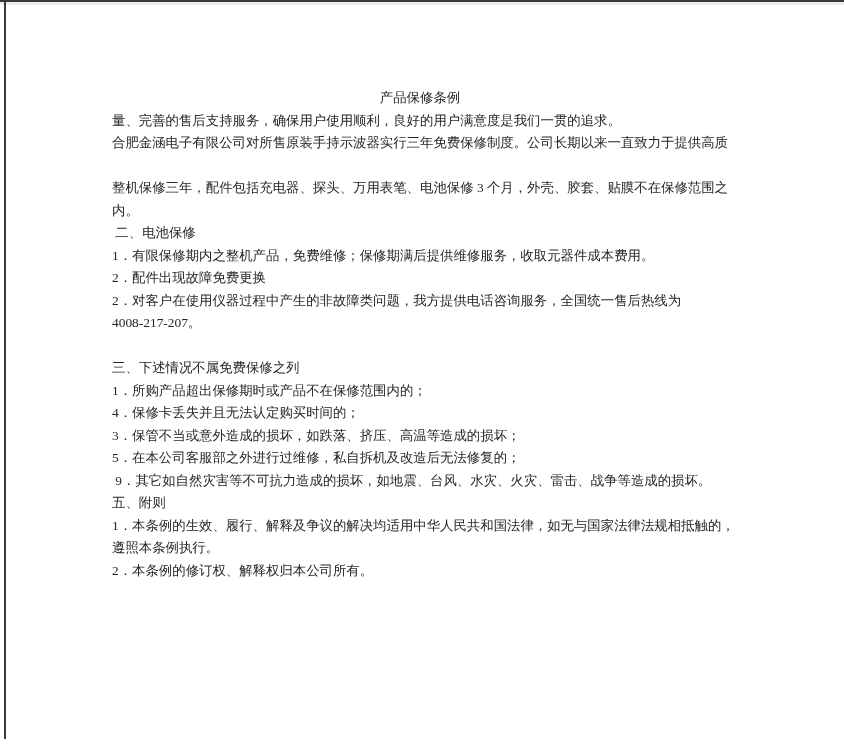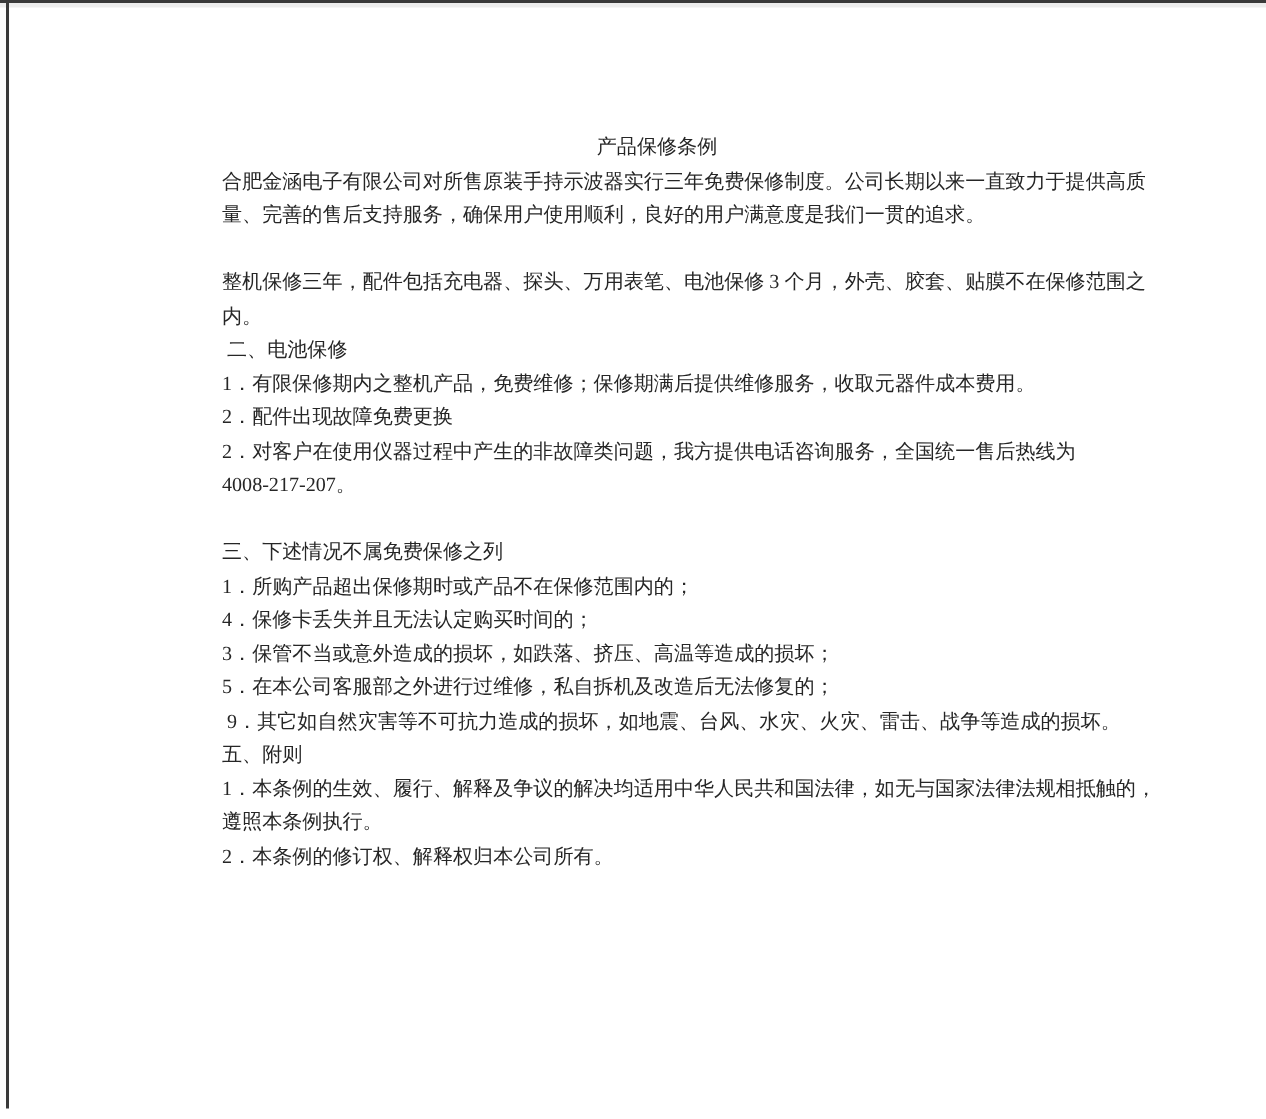--- a/index.html
+++ b/index.html
@@ -37,38 +37,37 @@
     left: 112px;
     top: 87px;
     width: 616px;
     font-size: 13.4px;
     line-height: 22.5px;
     color: #262626;
   }
   .line {
     white-space: pre;
     height: 22.5px;
-    margin-left: 36px;
   }
   .line.title {
     text-align: center;
   }
 </style>
 </head>
 <body>
 
 <div class="edge-top"></div>
 <div class="edge-top-shadow"></div>
 <div class="edge-left"></div>
 
 <div class="doc">
   <div class="line title">产品保修条例</div>
   <div>
+      <div class="line">量、完善的售后支持服务，确保用户使用顺利，良好的用户满意度是我们一贯的追求。</div>
       <div class="line">合肥金涵电子有限公司对所售原装手持示波器实行三年免费保修制度。公司长期以来一直致力于提供高质</div>
-      <div class="line">量、完善的售后支持服务，确保用户使用顺利，良好的用户满意度是我们一贯的追求。</div>
       <div class="line blank">&nbsp;</div>
       <div class="line">整机保修三年，配件包括充电器、探头、万用表笔、电池保修 3 个月，外壳、胶套、贴膜不在保修范围之</div>
       <div class="line">内。</div>
       <div class="line"> 二、电池保修</div>
       <div class="line">1．有限保修期内之整机产品，免费维修；保修期满后提供维修服务，收取元器件成本费用。</div>
       <div class="line">2．配件出现故障免费更换</div>
       <div class="line">2．对客户在使用仪器过程中产生的非故障类问题，我方提供电话咨询服务，全国统一售后热线为</div>
       <div class="line">4008-217-207。</div>
       <div class="line blank">&nbsp;</div>
       <div class="line">三、下述情况不属免费保修之列</div>

